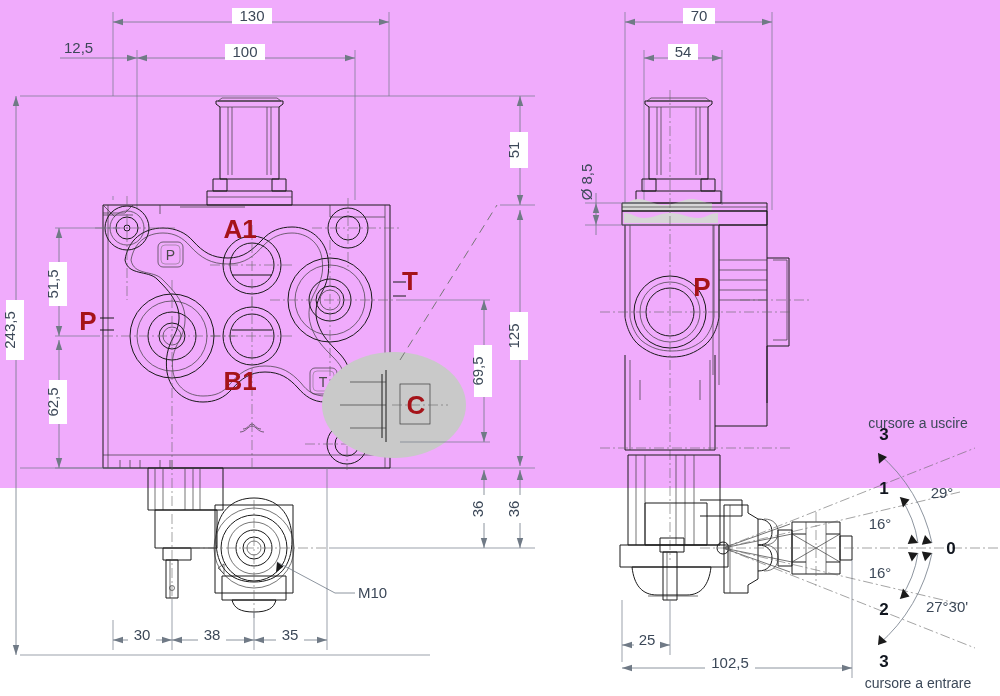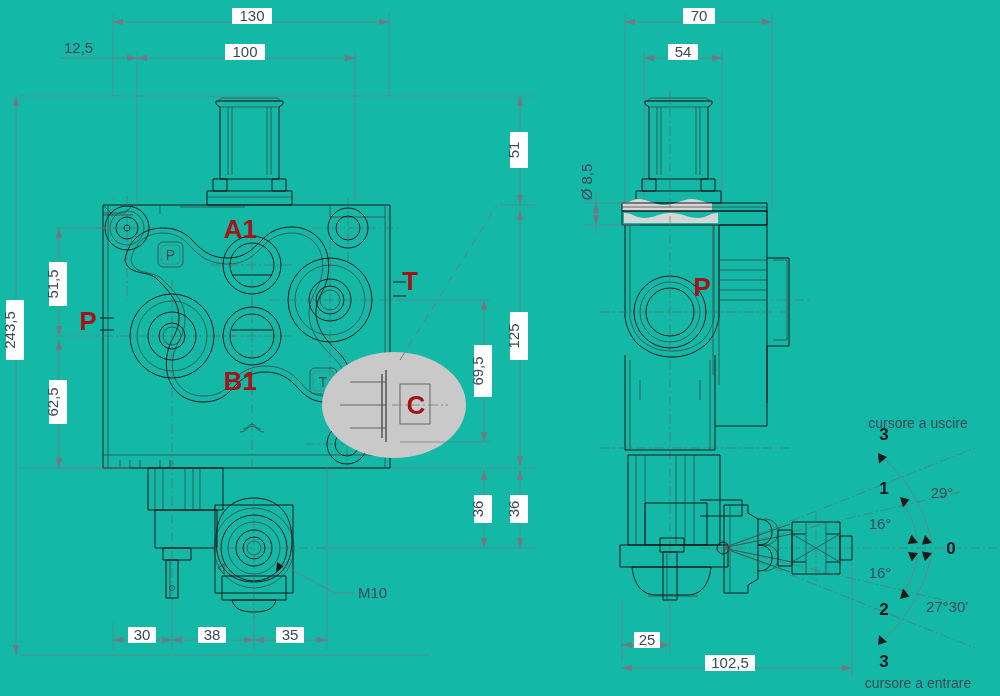--- a/index.html
+++ b/index.html
@@ -1,17 +1,17 @@
 <!DOCTYPE html>
 <html><head>
 <meta charset="utf-8">
 <style>
   html,body{margin:0;padding:0;background:#ffffff;}
   body{width:1000px;height:696px;overflow:hidden;font-family:"Liberation Sans",sans-serif;}
-  #root{position:relative;width:1000px;height:696px;background:#14b8a6;}
+  #root{position:relative;width:1000px;height:488px;background:#f0abfc;}
   svg{display:block;}
 
   .dimtxt{font-family:"Liberation Sans",sans-serif;font-size:15px;fill:#3c4858;}
   .port{font-family:"Liberation Sans",sans-serif;font-size:26px;font-weight:bold;fill:#a51319;}
   .angnum{font-family:"Liberation Sans",sans-serif;font-size:17px;font-weight:bold;fill:#11161f;}
   .angdeg{font-family:"Liberation Sans",sans-serif;font-size:15px;fill:#3c4858;}
   .capt{font-family:"Liberation Sans",sans-serif;font-size:14px;fill:#3c4858;}
   .etch{font-family:"Liberation Sans",sans-serif;font-size:14px;fill:#4a4a4a;}
 
   .ln{stroke:#1a1a1a;fill:none;stroke-width:1;}

